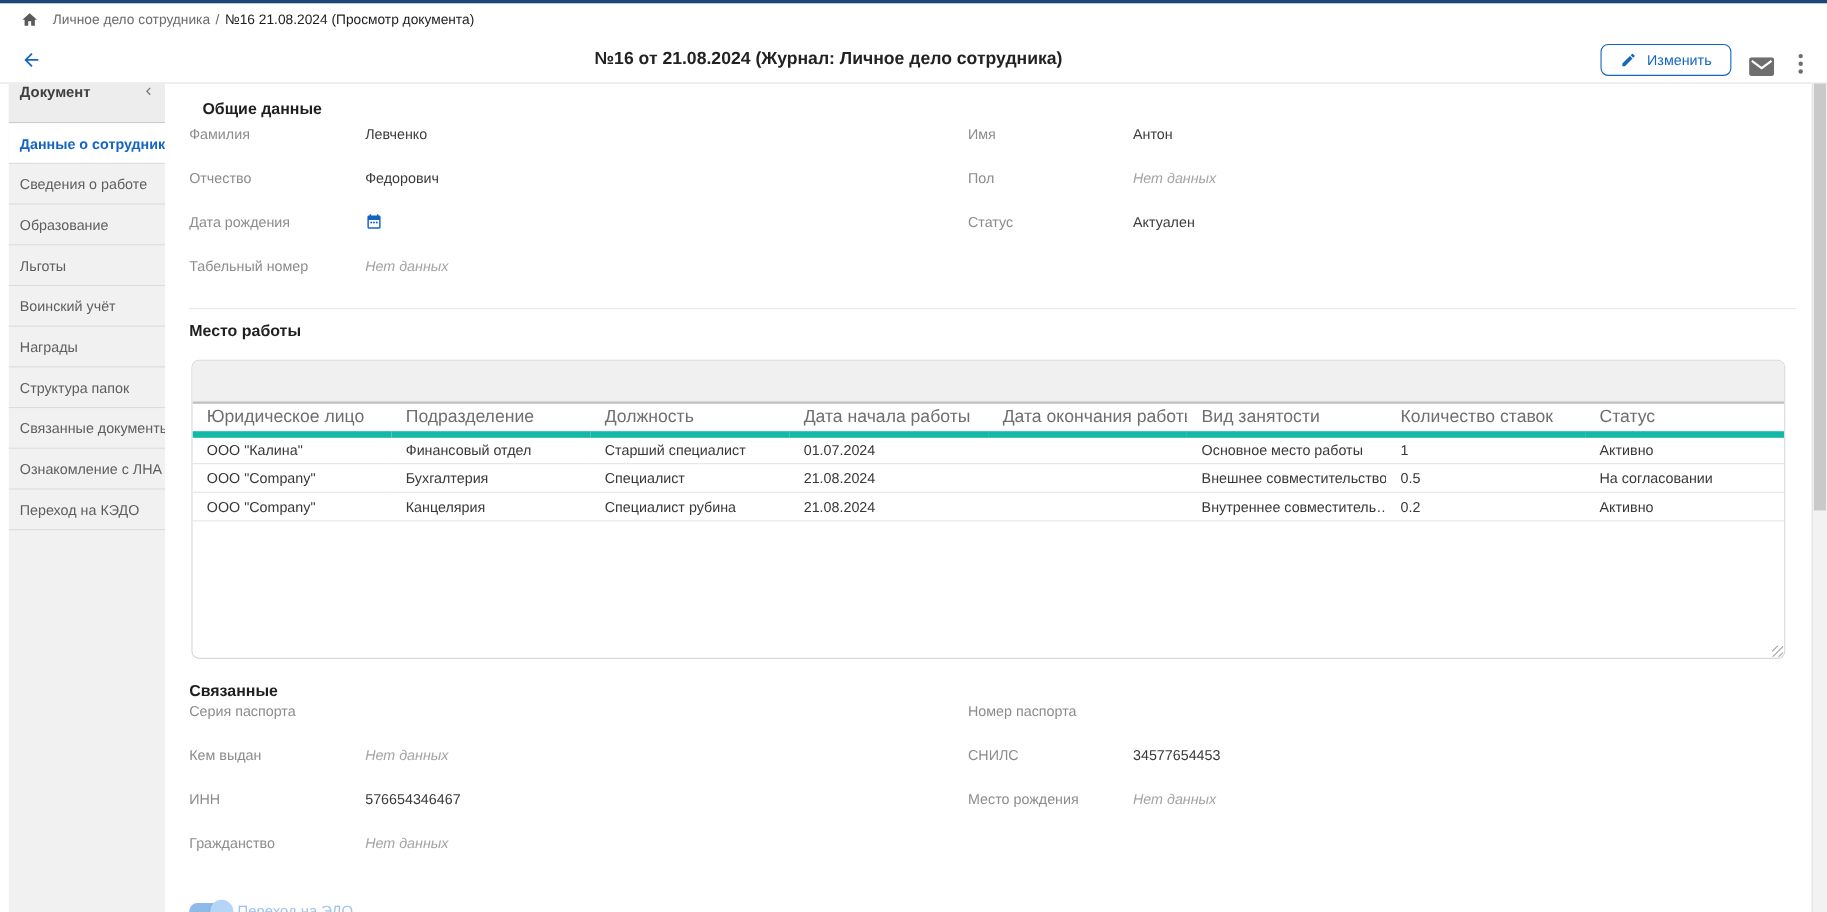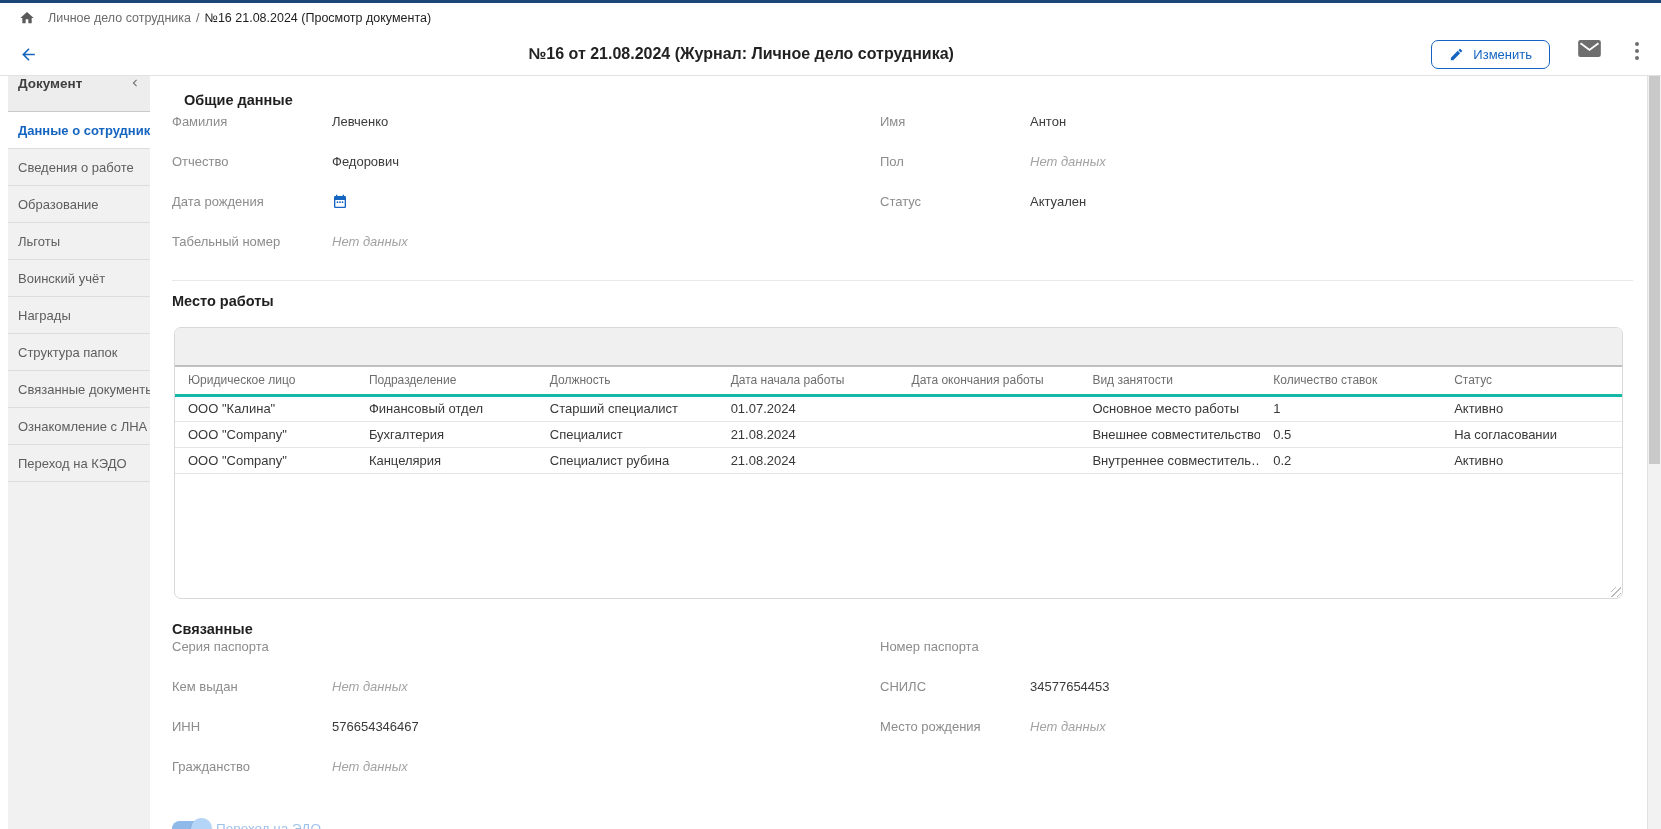--- a/index.html
+++ b/index.html
@@ -13,21 +13,21 @@
   .crumbs .icon { display:inline-flex; margin-right:13px; }
   .crumb-link { color:#6b6b6b; cursor:pointer; }
   .crumb-sep { color:#6b6b6b; margin:0 5px; }
   .crumb-current { color:#1d1d1d; font-weight:normal; }
 
   
   .page-header { height:42px; display:flex; align-items:center; padding:0 16px 0 19px; }
   .back-btn { display:inline-flex; cursor:pointer; }
   .page-title { font-size:16px; font-weight:bold; color:#222; margin-left:13px; flex:1;
     white-space:nowrap; overflow:hidden;text-align:center; }
-  .header-actions { display:flex; align-items:flex-start; gap:28px; }
+  .header-actions { display:flex; align-items:flex-end; gap:16px; }
   .edit-btn { display:inline-flex; align-items:center; gap:9px; height:29px; padding:0 17px;
     background:#fff; border:1px solid #1565C0; border-radius:7px; color:#1565C0;
     font-size:13px; font-family:inherit; cursor:pointer; }
   .icon-btn { display:inline-flex; align-items:center; cursor:pointer; }
   .kebab { display:inline-flex; flex-direction:column; gap:3px; padding:2px 6px; cursor:pointer; }
   .kebab i { width:4px; height:4px; border-radius:50%; background:#6e6e6e; }
 
   
   .app-body { display:flex; height:754px; border-top:1px solid #e2e2e2; }
 
@@ -54,22 +54,22 @@
   .flabel { flex:0 0 var(--lw,160px); font-size:13px; color:#8c8c8c; }
   .fvalue { font-size:13px; color:#3b3b3b; display:inline-flex; align-items:center; }
   .fvalue.nodata { color:#a3a3a3; font-style:italic; }
 
   .divider { border:none; border-top:1px solid #e8e8e8; margin-top:6px; }
 
   .card { position:relative; margin:18px 10px 0 2px; height:272px;
     border:1px solid #d8d8d8; border-radius:7px; overflow:hidden; background:#fff; }
   .card-toolbar { height:39px; background:#f0f0f0; border-bottom:2px solid #bfbfbf; }
   .card table { width:100%; border-collapse:collapse; table-layout:fixed; }
-  .card th { height:28px; font-weight:normal; text-align:left; font-size:12px; color:#6e6e6e;
-    padding:0 13px; border-bottom:3px solid #14b8a6; white-space:nowrap; overflow:hidden; }
+  .card th { height:28px; font-weight:normal; text-align:left; font-size:16px; color:#6e6e6e;
+    padding:0 13px; border-bottom:6px solid #14b8a6; white-space:nowrap; overflow:hidden; }
   .card td { height:26px; font-size:13px; color:#383838; padding:0 13px;
     border-bottom:1px solid #e5e5e5; white-space:nowrap; overflow:hidden; text-overflow:clip; }
   .grip { position:absolute; right:1px; bottom:1px; width:10px; height:10px;
     background:repeating-linear-gradient(135deg, transparent 0 3px, #b9b9b9 3px 4px); cursor:nwse-resize; }
 
   .toggle-row { display:flex; align-items:center; margin-top:16px; height:26px; }
   .toggle { position:relative; width:36px; height:15px; border-radius:8px; background:#8fb9e9;
     display:inline-block; cursor:pointer; }
   .toggle .knob { position:absolute; right:-4px; top:-3px; width:21px; height:21px; border-radius:50%;
     background:#b5d5f8; box-shadow:0 1px 2px rgba(0,0,0,.18); }

